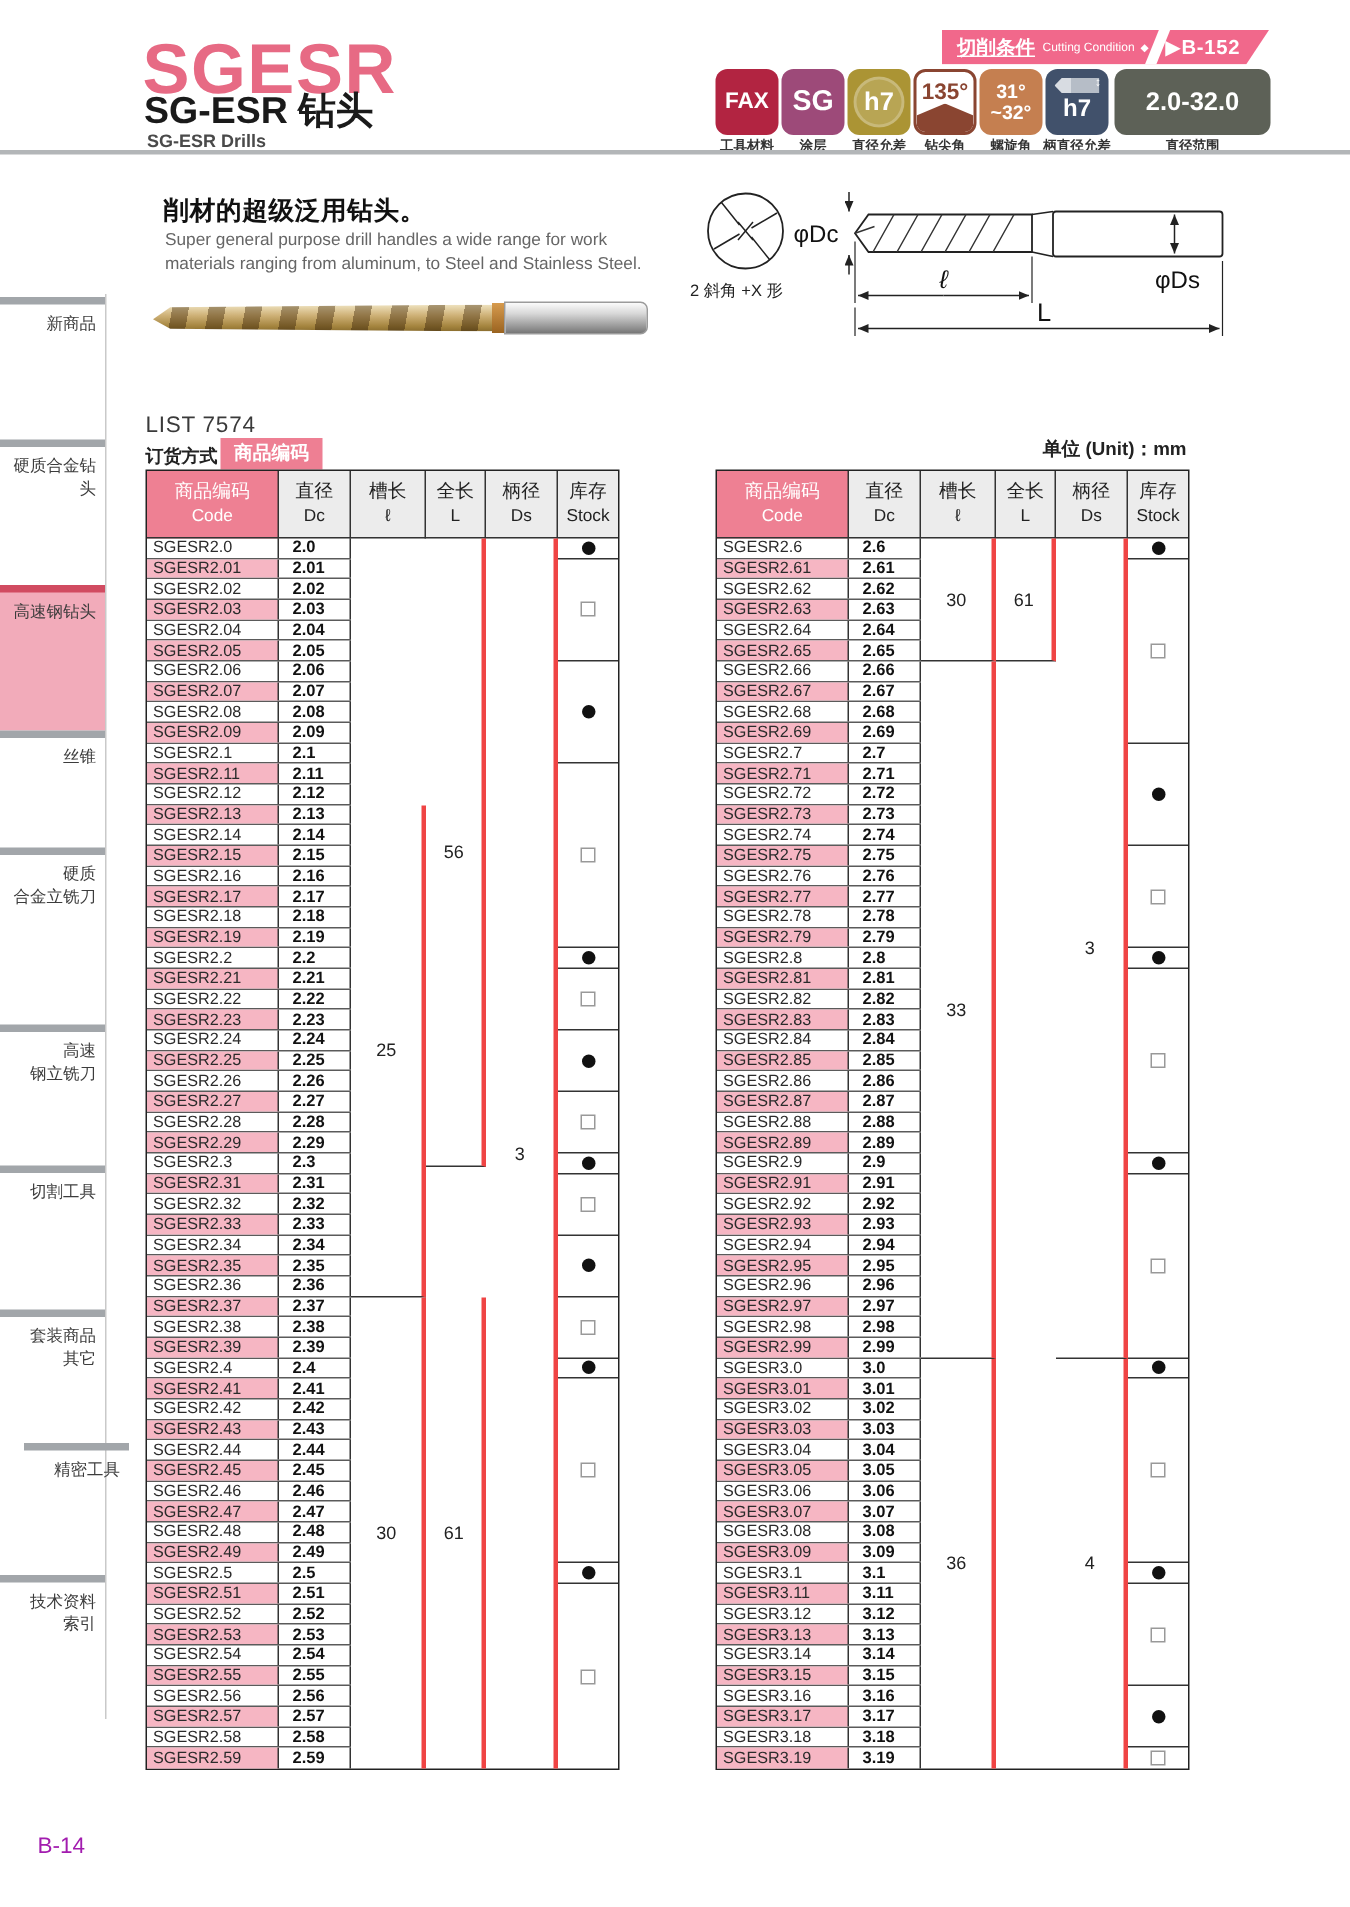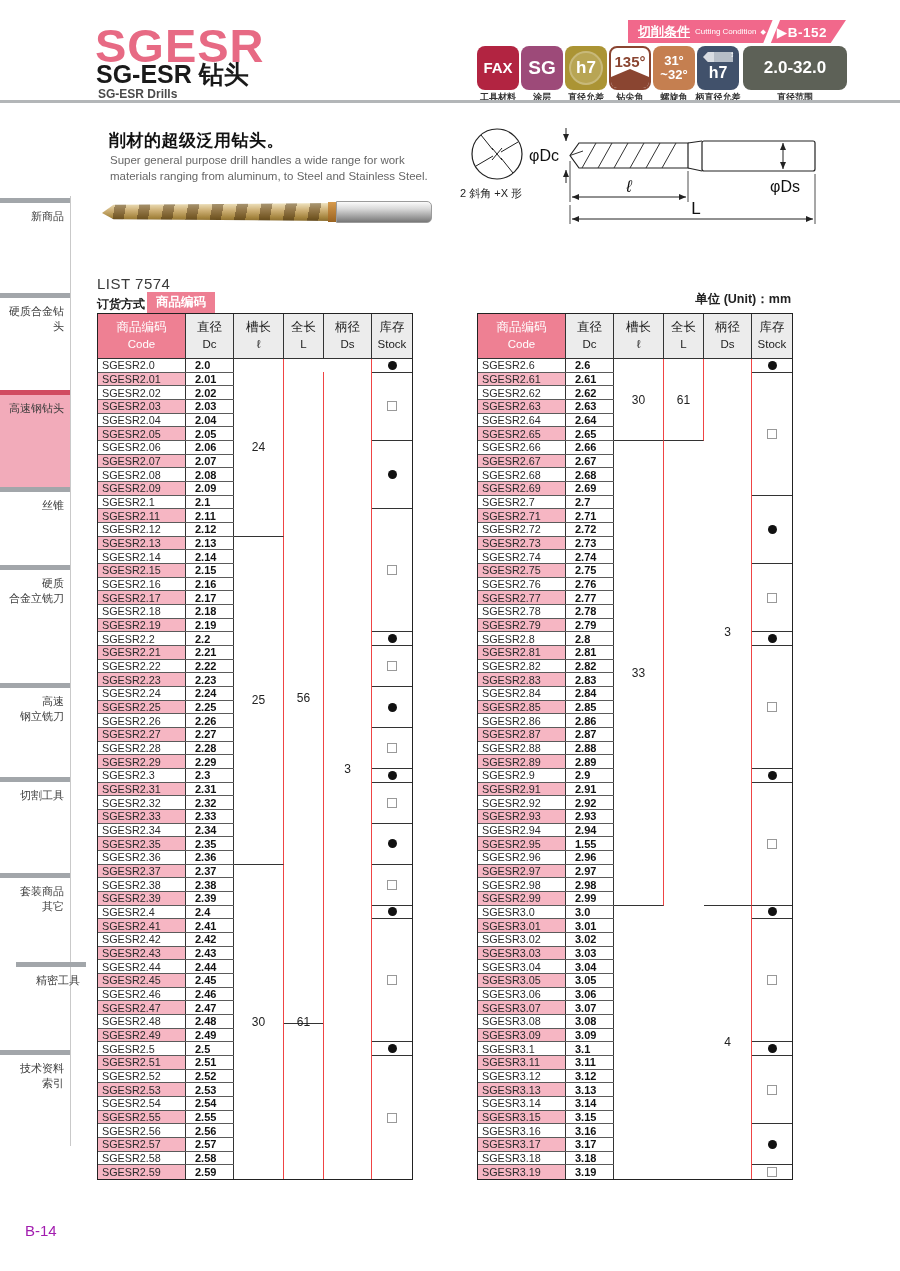--- a/index.html
+++ b/index.html
@@ -72,21 +72,21 @@
   .th:last-child{border-right:none;}
   .tbody{position:absolute;left:0;top:45px;width:314px;height:820px;}
   .trow{position:absolute;left:0;width:136px;box-sizing:border-box;border-bottom:1px solid #5a5a5a;}
   .trow.last{border-bottom:none;}
   .c-code{position:absolute;left:0;top:0;height:100%;width:88px;box-sizing:border-box;border-right:1px solid #333;
       font-size:10.8px;color:#2b2b2b;padding-left:4px;display:flex;align-items:center;}
   .c-code.pink{background:#f6b6c3;}
   .c-dc{position:absolute;left:88px;top:0;height:100%;width:48px;box-sizing:border-box;border-right:1px solid #333;
       font-size:11px;font-weight:bold;color:#111;padding-left:9px;display:flex;align-items:center;}
   .gcell{position:absolute;box-sizing:border-box;display:flex;align-items:center;justify-content:center;
-      font-size:12px;color:#222;border-right:1px solid #ef4444;}
+      font-size:12px;color:#222;border-right:3px solid #ef4444;}
   .gcell.no-r{border-right:none;}
   .gcell.gb{border-bottom:1px solid #333;}
   .dot{width:9px;height:9px;border-radius:50%;background:#111;}
   .sq{width:8px;height:8px;border:1px solid #999;background:#fff;}
 
   .footer-page{left:25px;top:1222px;font-size:15px;color:#a21caf;}
 
   svg text{font-family:"Liberation Sans","DejaVu Sans",sans-serif;}
 </style>
 </head>
@@ -525,24 +525,23 @@
           <div class="c-dc">2.57</div>
         </div>
         <div class="trow" style="top: 792.667px; height: 13.6667px;">
           <div class="c-code">SGESR2.58</div>
           <div class="c-dc">2.58</div>
         </div>
         <div class="trow last" style="top: 806.333px; height: 13.6667px;">
           <div class="c-code pink">SGESR2.59</div>
           <div class="c-dc">2.59</div>
         </div>
-        <div class="gcell gb" style="left: 136px; width: 50px; top: 0px; height: 177.667px;">24</div>
         <div class="gcell gb" style="left: 136px; width: 50px; top: 177.667px; height: 328px;">25</div>
         <div class="gcell" style="left: 136px; width: 50px; top: 505.667px; height: 314.333px;">30</div>
-        <div class="gcell gb" style="left: 186px; width: 40px; top: 13px; height: 652px;">56</div>
+        <div class="gcell gb" style="left: 186px; width: 40px; top: 0px; height: 419px;">56</div>
         <div class="gcell" style="left: 186px; width: 40px; top: 505.667px; height: 314.333px;">61</div>
         <div class="gcell" style="left: 226px; width: 48px; top: 0px; height: 820px;">3</div>
         <div class="gcell no-r gb" style="left: 274px; width: 40px; top: 0px; height: 13.6667px;">
           <span class="dot"></span>
         </div>
         <div class="gcell no-r gb" style="left: 274px; width: 40px; top: 13.6667px; height: 68.3333px;">
           <span class="sq"></span>
         </div>
         <div class="gcell no-r gb" style="left: 274px; width: 40px; top: 82px; height: 68.3333px;">
           <span class="dot"></span>
@@ -751,21 +750,21 @@
         <div class="trow" style="top: 451px; height: 13.6667px;">
           <div class="c-code pink">SGESR2.93</div>
           <div class="c-dc">2.93</div>
         </div>
         <div class="trow" style="top: 464.667px; height: 13.6667px;">
           <div class="c-code">SGESR2.94</div>
           <div class="c-dc">2.94</div>
         </div>
         <div class="trow" style="top: 478.333px; height: 13.6667px;">
           <div class="c-code pink">SGESR2.95</div>
-          <div class="c-dc">1.55</div>
+          <div class="c-dc">2.95</div>
         </div>
         <div class="trow" style="top: 492px; height: 13.6667px;">
           <div class="c-code">SGESR2.96</div>
           <div class="c-dc">2.96</div>
         </div>
         <div class="trow" style="top: 505.667px; height: 13.6667px;">
           <div class="c-code pink">SGESR2.97</div>
           <div class="c-dc">2.97</div>
         </div>
         <div class="trow" style="top: 519.333px; height: 13.6667px;">
@@ -851,20 +850,21 @@
         <div class="trow" style="top: 792.667px; height: 13.6667px;">
           <div class="c-code">SGESR3.18</div>
           <div class="c-dc">3.18</div>
         </div>
         <div class="trow last" style="top: 806.333px; height: 13.6667px;">
           <div class="c-code pink">SGESR3.19</div>
           <div class="c-dc">3.19</div>
         </div>
         <div class="gcell gb" style="left: 136px; width: 50px; top: 0px; height: 82px;">30</div>
         <div class="gcell gb" style="left: 136px; width: 50px; top: 82px; height: 464.667px;">33</div>
+        <div class="gcell" style="left: 136px; width: 50px; top: 546.667px; height: 273.333px;">36</div>
         <div class="gcell gb" style="left: 186px; width: 40px; top: 0px; height: 82px;">61</div>
         <div class="gcell gb" style="left: 226px; width: 48px; top: 0px; height: 546.667px;">3</div>
         <div class="gcell" style="left: 226px; width: 48px; top: 546.667px; height: 273.333px;">4</div>
         <div class="gcell no-r gb" style="left: 274px; width: 40px; top: 0px; height: 13.6667px;">
           <span class="dot"></span>
         </div>
         <div class="gcell no-r gb" style="left: 274px; width: 40px; top: 13.6667px; height: 123px;">
           <span class="sq"></span>
         </div>
         <div class="gcell no-r gb" style="left: 274px; width: 40px; top: 136.667px; height: 68.3333px;">

